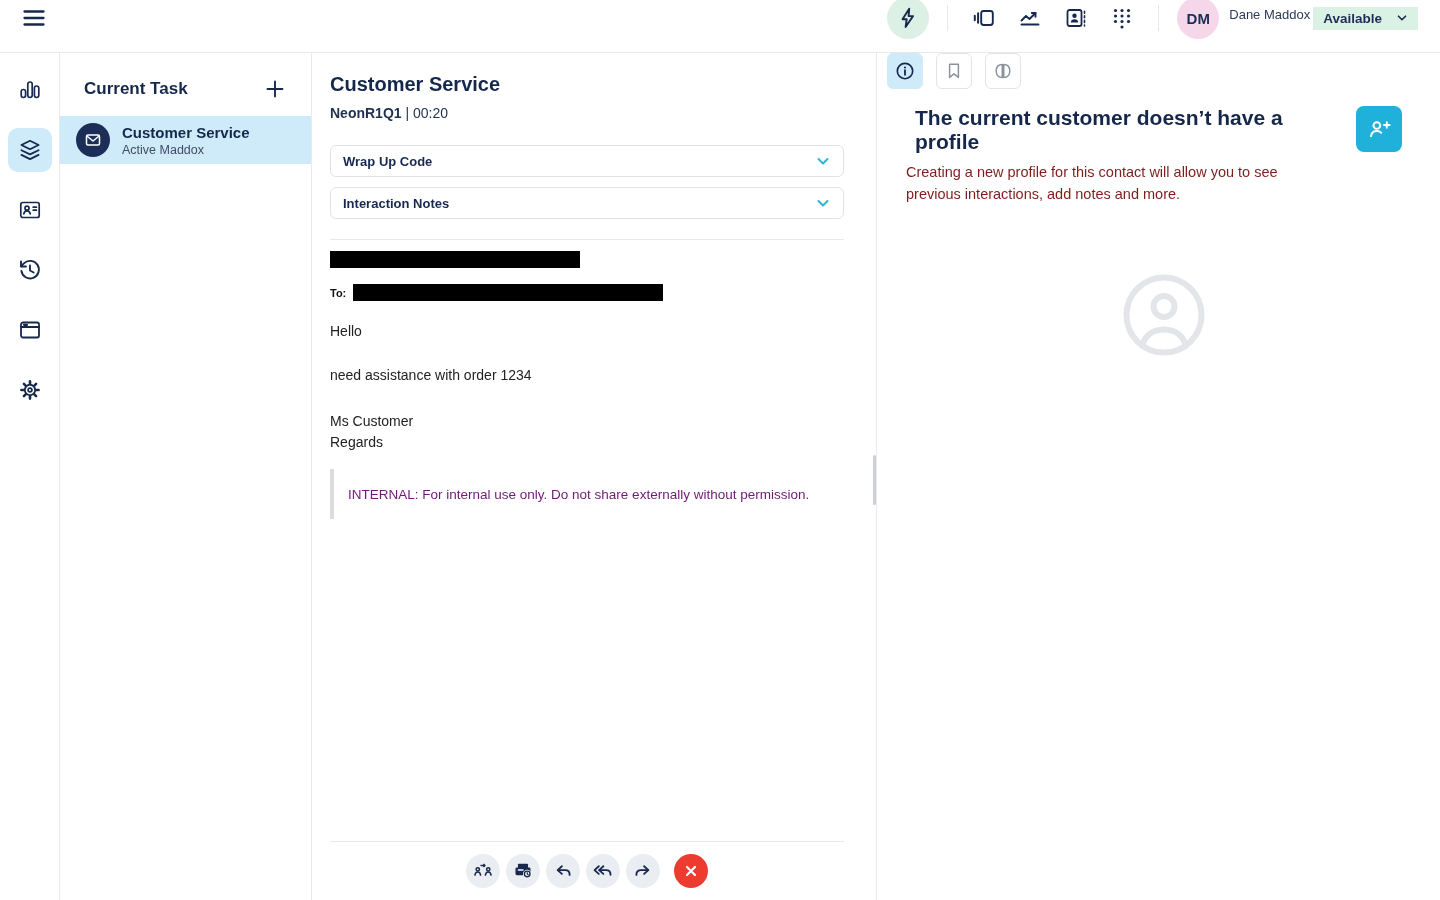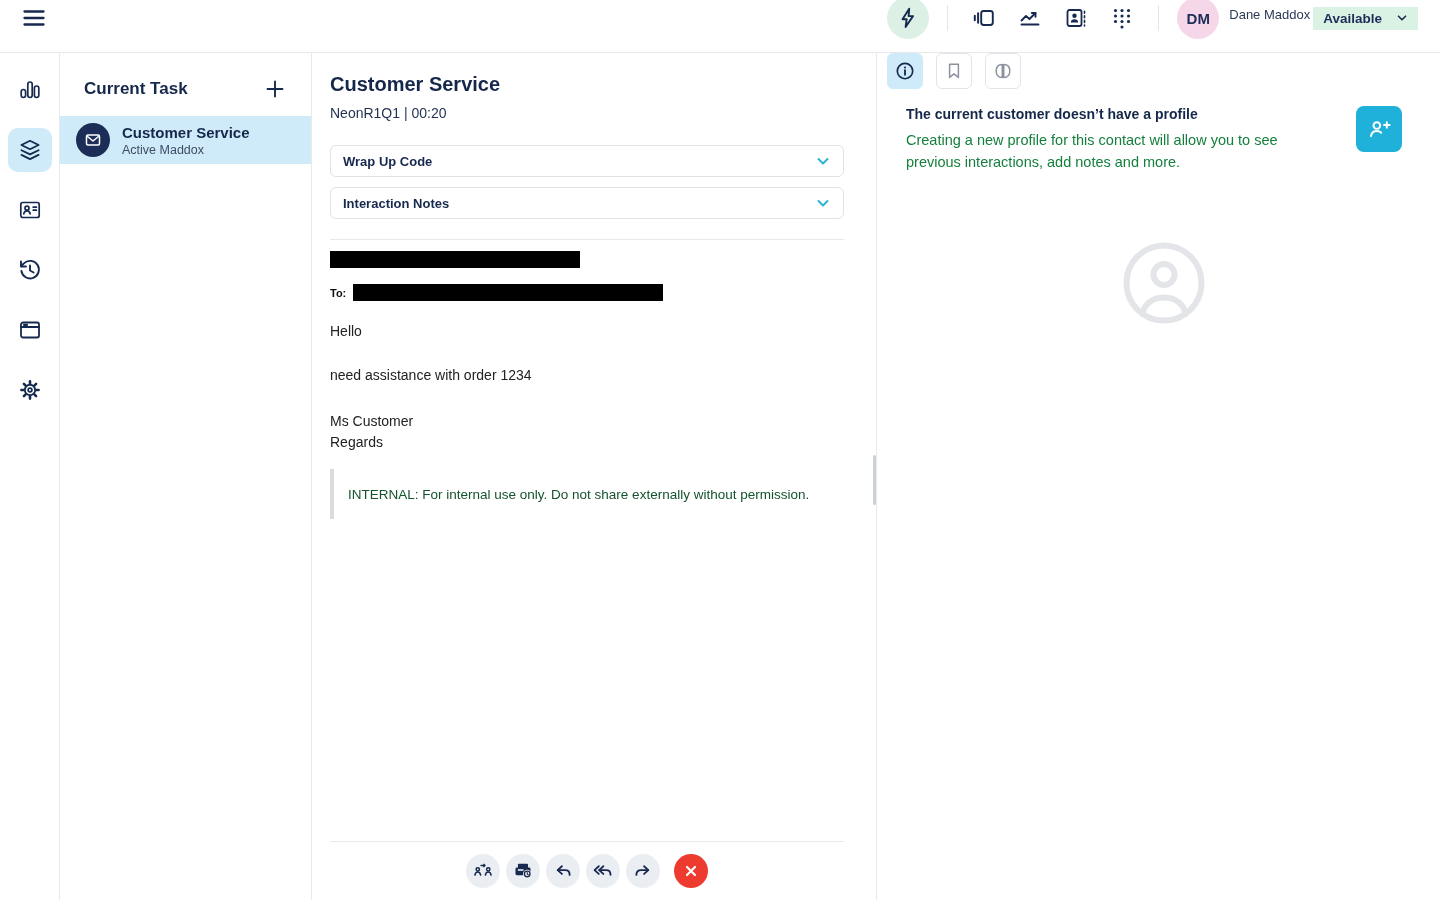--- a/index.html
+++ b/index.html
@@ -50,58 +50,58 @@
     display:flex; align-items:center; justify-content:center; flex:0 0 34px; }
   .task-texts { margin-left:12px; display:flex; flex-direction:column; gap:2px; }
   .task-title { font-size:15px; font-weight:bold; color:#15284b; }
   .task-sub { font-size:12.5px; color:#3f4c66; }
 
   
   .work { width:565px; flex:0 0 565px; border-right:1px solid #e8eaed;
     position:relative; padding:20px 32px 0 18px; }
   .work-title { font-size:20px; font-weight:bold; color:#15284b; }
   .work-sub { margin-top:9px; font-size:14px; color:#1f3050; }
-  .work-sub .q { font-weight:normal; }
+  .work-sub .q { font-weight:bold; }
   .accordion { margin-top:24px; height:32px; border:1px solid #dfe3e8; border-radius:6px;
     background:#fff; display:flex; align-items:center; padding:0 12px; cursor:pointer;
     width:100%; font-family:inherit; }
   .accordion + .accordion { margin-top:10px; }
   .accordion .acc-label { font-size:13px; font-weight:bold; color:#17294f; }
   .accordion .chev { margin-left:auto; display:flex; }
   .hdiv { height:1px; background:#e7e9ec; margin-top:20px; }
   .redact { background:#000; height:17px; }
   .redact-from { width:250px; margin-top:11px; }
   .to-row { margin-top:16px; display:flex; align-items:center; }
   .to-label { font-size:11px; font-weight:bold; color:#111; }
   .redact-to { width:310px; height:17px; margin-left:7px; }
   .mail-line { font-size:14px; color:#222; }
   .mail-hello { margin-top:22px; }
   .mail-body { margin-top:28px; }
   .mail-regards { margin-top:28px; line-height:21px; }
   .internal { margin-top:16px; border-left:4px solid #dcdcdc; padding:16px 0 16px 14px; }
-  .internal-text { font-size:13.5px; color:#14532d; }
+  .internal-text { font-size:13.5px; color:#701a75; }
   .scroll-thumb { position:absolute; right:0; top:402px; width:3px; height:50px;
     background:#ccd1d8; border-radius:2px; }
 
   .work-footer { position:absolute; left:18px; right:32px; bottom:0; height:59px;
     border-top:1px solid #e7e9ec; display:flex; align-items:center; justify-content:center; gap:6px; }
   .ctrl-btn { width:34px; height:34px; border-radius:50%; border:none; background:#eaedf2;
     display:flex; align-items:center; justify-content:center; cursor:pointer; }
   .ctrl-btn.danger { background:#ee3b30; margin-left:8px; }
 
   
   .profile { flex:1; padding:0 0 0 10px; position:relative; }
   .ptabs { display:flex; gap:13px; margin-top:0; }
   .ptab { width:36px; height:36px; border-radius:6px; border:1px solid #e1e4e8;
     background:#fff; display:flex; align-items:center; justify-content:center; cursor:pointer; }
   .ptab.active { background:#cfeaf9; border-color:#cfeaf9; }
   .pheader { display:flex; margin-top:17px; padding-left:19px; padding-right:38px; }
   .pheader-texts { max-width:430px; }
-  .ph-title { font-size:14px; font-weight:bold; color:#15284b; }
-  .ph-desc { margin-top:8px; font-size:14.5px; line-height:21.5px; color:#15803d; }
+  .ph-title { font-size:21px; font-weight:bold; color:#15284b;margin-left:9px; }
+  .ph-desc { margin-top:8px; font-size:14.5px; line-height:21.5px; color:#7f1d1d; }
   .create-profile-btn { margin-left:auto; width:46px; height:46px; flex:0 0 46px;
     border:none; border-radius:8px; background:#1fb1d9; cursor:pointer;
     display:flex; align-items:center; justify-content:center; }
   .placeholder-wrap { margin-top:68px; display:flex; justify-content:center; }
 
   svg { display:block; }
   .stroke-navy { stroke:#17294f; fill:none; stroke-linecap:round; stroke-linejoin:round; }
   .fill-navy { fill:#17294f; }
   .stroke-gray { stroke:#8a929e; fill:none; stroke-linecap:round; stroke-linejoin:round; }
   .stroke-teal { stroke:#2eb3d8; fill:none; stroke-linecap:round; stroke-linejoin:round; }

